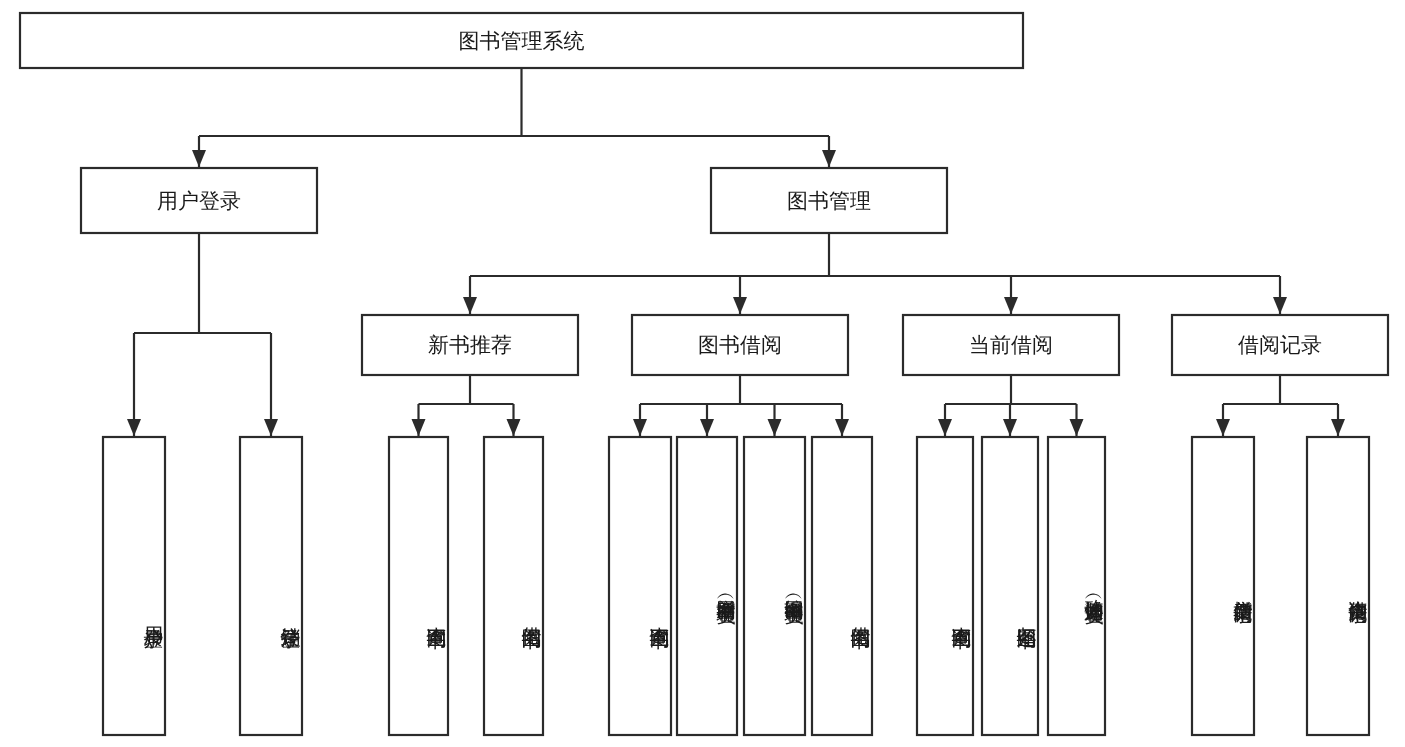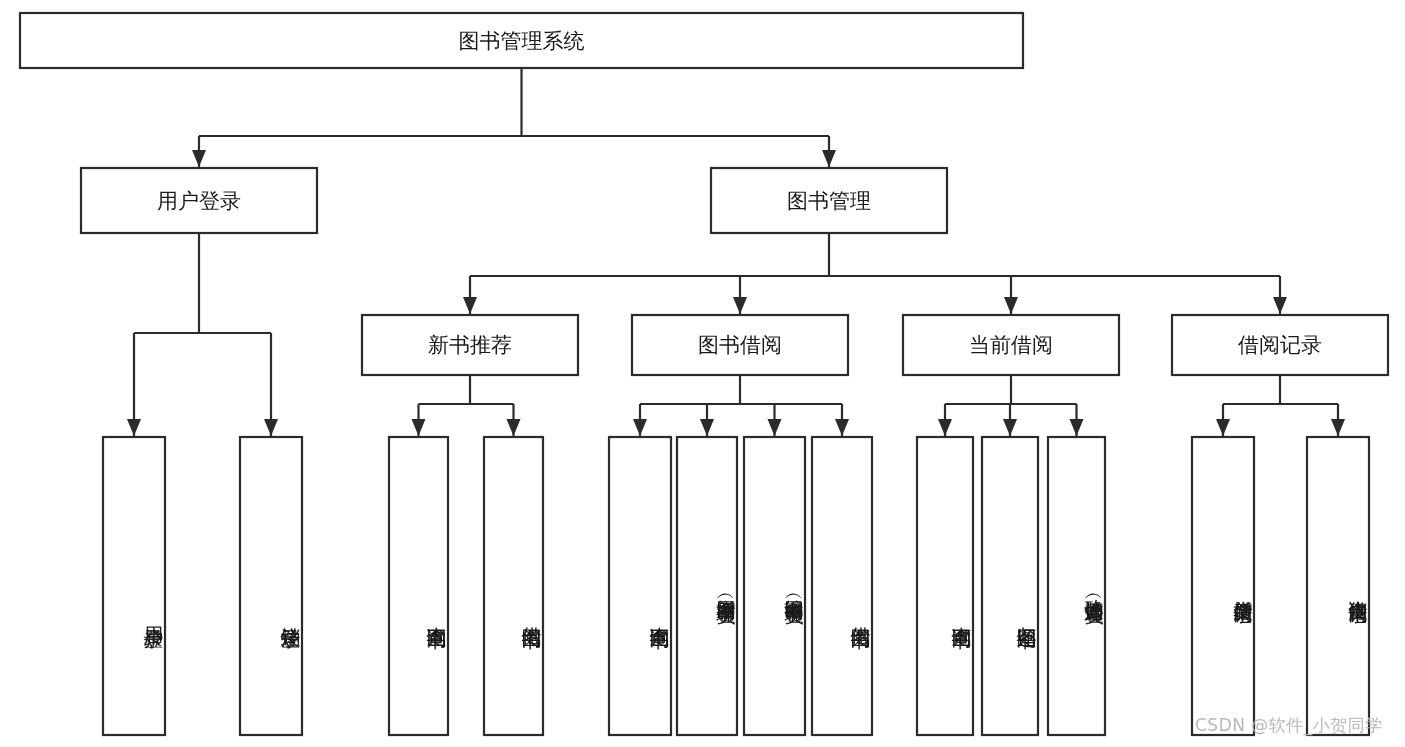--- a/index.html
+++ b/index.html
@@ -214,14 +214,13 @@
       <div class="leaf-label-v" style="left: 677px; width: 60px; top: 447px; height: 282px; font-size: 19px;">新增图书（管理员）</div>
       <div class="leaf-label-v" style="left: 744px; width: 61px; top: 447px; height: 282px; font-size: 19px;">编辑图书（管理员）</div>
       <div class="leaf-label-v" style="left: 812px; width: 60px; top: 499px; height: 228px;">借阅图书</div>
       <div class="leaf-label-v" style="left: 917px; width: 56px; top: 499px; height: 228px;">查询图书</div>
       <div class="leaf-label-v" style="left: 982px; width: 56px; top: 499px; height: 228px;">归还图书</div>
       <div class="leaf-label-v" style="left: 1048px; width: 57px; top: 447px; height: 282px; font-size: 19px;">确认归还（管理员）</div>
       <div class="leaf-label-v" style="left: 1192px; width: 62px; top: 447px; height: 282px; font-size: 19px;">新增借阅记录</div>
       <div class="leaf-label-v" style="left: 1307px; width: 62px; top: 447px; height: 282px; font-size: 19px;">查询借阅记录</div>
     </div>
 
-  <div class="watermark" style="left:1195px; top:714px;">CSDN @软件_小贺同学</div>
 </div>
 
 </body></html>

